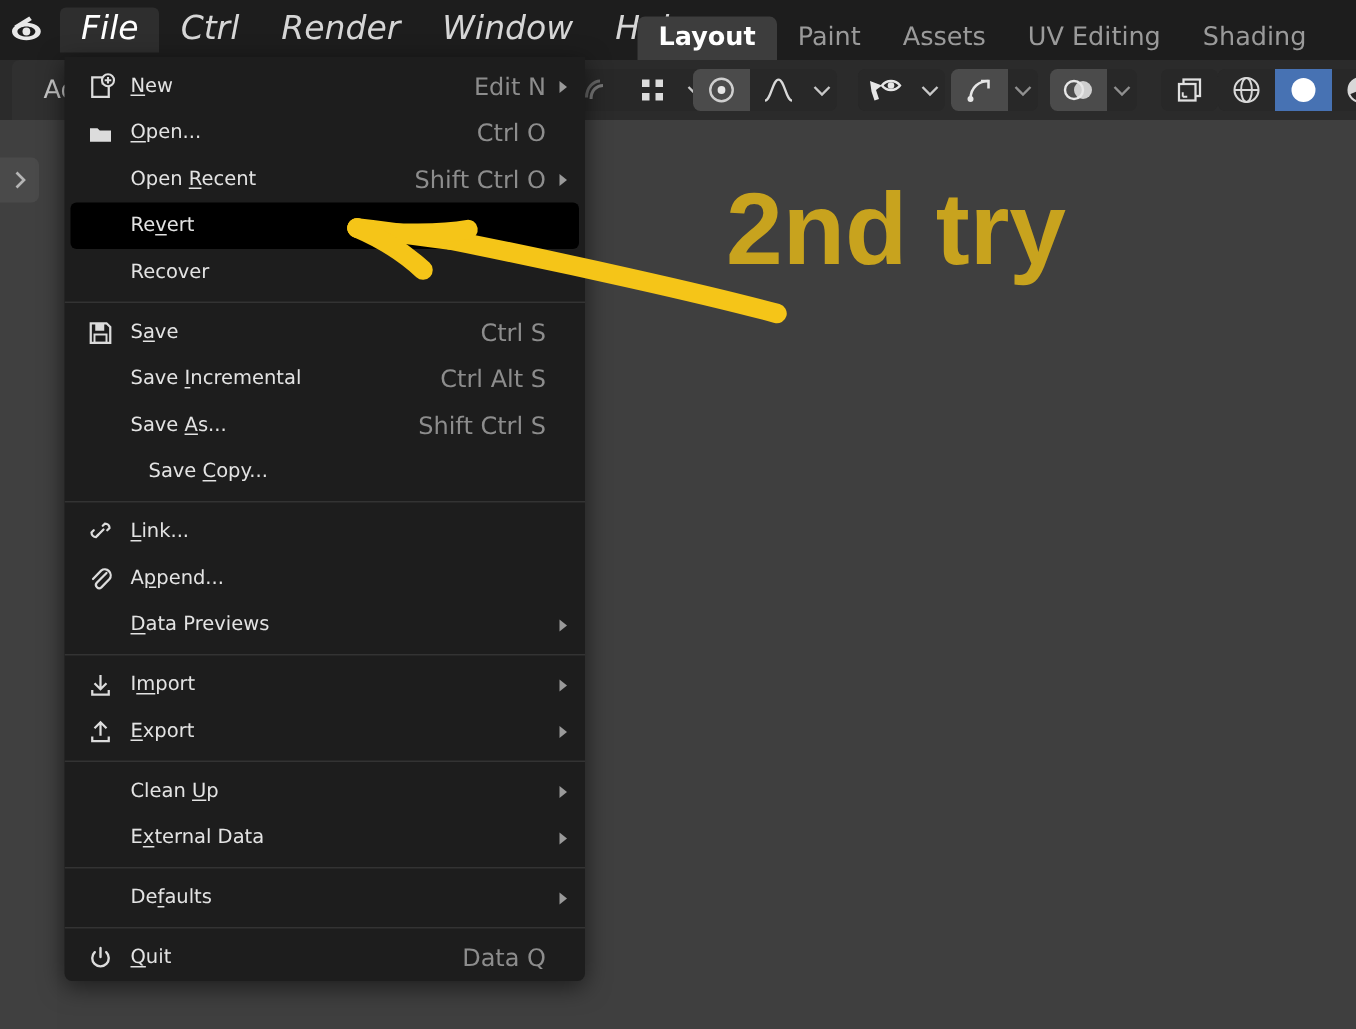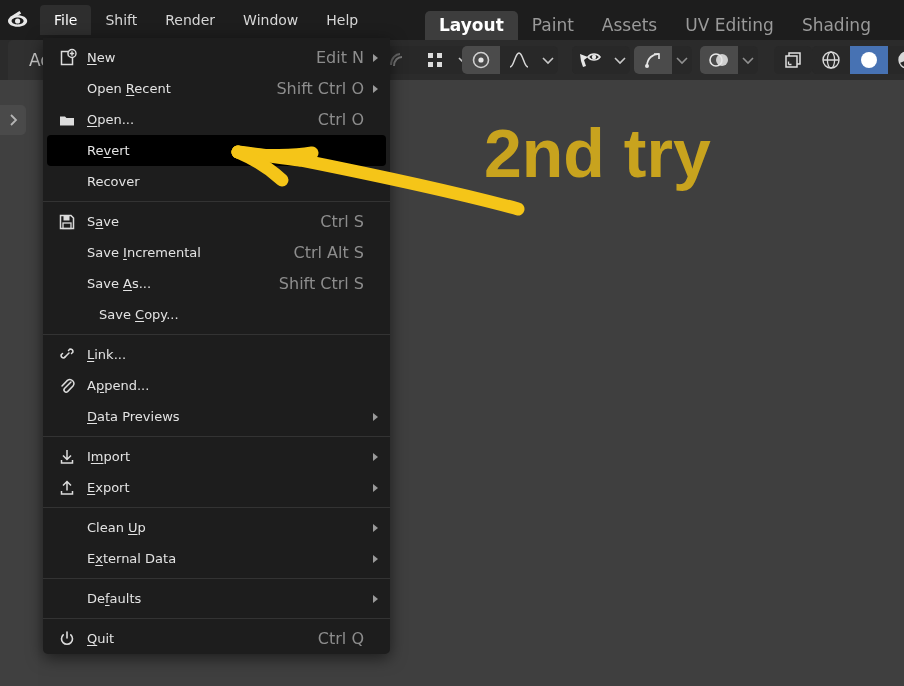--- a/index.html
+++ b/index.html
@@ -42,23 +42,24 @@
   .menu-root {
     display: flex;
     align-items: center;
     height: 40px;
   }
   .menu-root-item {
     padding: 0 14px;
     height: 30px;
     line-height: 30px;
     color: #d6d6d6;
-    font-size: 14px;
+    font-size: 22px;
     border-radius: 4px 4px 0 0;
     white-space: nowrap;
+    font-style: italic;
   }
   .menu-root-item.active {
     background: #2e2e2e;
     color: #ffffff;
   }
 
   
   .ws-tabs {
     position: absolute;
     left: 425px; top: 7px;
@@ -240,21 +241,21 @@
       <svg width="28" height="24" viewBox="0 0 28 24">
         <g fill="#e8e8e8">
           <path d="M3.5 9.2 L13.5 3.0 L15.2 5.4 L6.6 10.8 Z"></path>
           <path d="M2.0 13.0 C2.0 9.6 6.4 7.2 11.6 7.2 C16.8 7.2 21.2 9.6 21.2 13.0 C21.2 16.4 16.8 18.8 11.6 18.8 C6.4 18.8 2.0 16.4 2.0 13.0 Z M5.6 13.0 C5.6 15.0 8.3 16.4 11.6 16.4 C14.9 16.4 17.6 15.0 17.6 13.0 C17.6 11.0 14.9 9.6 11.6 9.6 C8.3 9.6 5.6 11.0 5.6 13.0 Z"></path>
           <circle cx="11.6" cy="13.0" r="2.6"></circle>
         </g>
       </svg>
     </div>
     <div class="menu-root">
       <div class="menu-root-item active">File</div>
-      <div class="menu-root-item">Shift</div>
+      <div class="menu-root-item">Ctrl</div>
       <div class="menu-root-item">Render</div>
       <div class="menu-root-item">Window</div>
       <div class="menu-root-item">Help</div>
     </div>
   </div>
 
   <div class="ws-tabs">
     <div class="ws-tab active">Layout</div>
     <div class="ws-tab">Paint</div>
     <div class="ws-tab">Assets</div>
@@ -410,39 +411,39 @@
       <span class="mlabel"><span class="u">N</span>ew</span>
       <span class="mshort">Edit N</span>
       <span class="marrow">
         <svg width="8" height="10" viewBox="0 0 8 10">
             <path d="M1 1 L6 5 L1 9 Z" fill="#9a9a9a"></path>
           </svg>
       </span>
     </div>
 
     <div class="mrow">
+      <span class="micon">
+        <svg width="20" height="20" viewBox="0 0 20 20">
+          <path d="M3 6.5 L3 15.5 L17 15.5 L17 8 L9.5 8 L8 6.5 Z" fill="#dcdcdc"></path>
+        </svg>
+      </span>
+      <span class="mlabel"><span class="u">O</span>pen...</span>
+      <span class="mshort">Ctrl O</span>
+      <span class="marrow empty"></span>
+    </div>
+
+    <div class="mrow">
       <span class="micon"></span>
       <span class="mlabel">Open <span class="u">R</span>ecent</span>
       <span class="mshort">Shift Ctrl O</span>
       <span class="marrow">
         <svg width="8" height="10" viewBox="0 0 8 10">
             <path d="M1 1 L6 5 L1 9 Z" fill="#9a9a9a"></path>
           </svg>
       </span>
-    </div>
-
-    <div class="mrow">
-      <span class="micon">
-        <svg width="20" height="20" viewBox="0 0 20 20">
-          <path d="M3 6.5 L3 15.5 L17 15.5 L17 8 L9.5 8 L8 6.5 Z" fill="#dcdcdc"></path>
-        </svg>
-      </span>
-      <span class="mlabel"><span class="u">O</span>pen...</span>
-      <span class="mshort">Ctrl O</span>
-      <span class="marrow empty"></span>
     </div>
 
     <div class="mrow hl">
       <span class="micon"></span>
       <span class="mlabel">Re<span class="u">v</span>ert</span>
       <span class="mshort"></span>
       <span class="marrow empty"></span>
     </div>
 
     <div class="mrow">
@@ -599,21 +600,21 @@
     <div class="msep"></div>
 
     <div class="mrow">
       <span class="micon">
         <svg width="20" height="20" viewBox="0 0 20 20">
           <path d="M6.2 5.8 A5.5 5.5 0 1 0 13.8 5.8" stroke="#dcdcdc" stroke-width="1.6" fill="none" stroke-linecap="round"></path>
           <line x1="10" y1="3" x2="10" y2="9" stroke="#dcdcdc" stroke-width="1.6" stroke-linecap="round"></line>
         </svg>
       </span>
       <span class="mlabel"><span class="u">Q</span>uit</span>
-      <span class="mshort">Ctrl Q</span>
+      <span class="mshort">Data Q</span>
       <span class="marrow empty"></span>
     </div>
   </div>
 
   <div class="overlay">
     <svg width="904" height="686" viewBox="0 0 904 686">
       <g fill="none" stroke="#f5c518" stroke-width="13" stroke-linecap="round" stroke-linejoin="round">
         <path d="M518 209 C470 196 380 176 300 160"></path>
         <path d="M300 160 C290 159 272 156 238 152"></path>
         <path d="M312 153 C300 155 260 158 238 152"></path>

